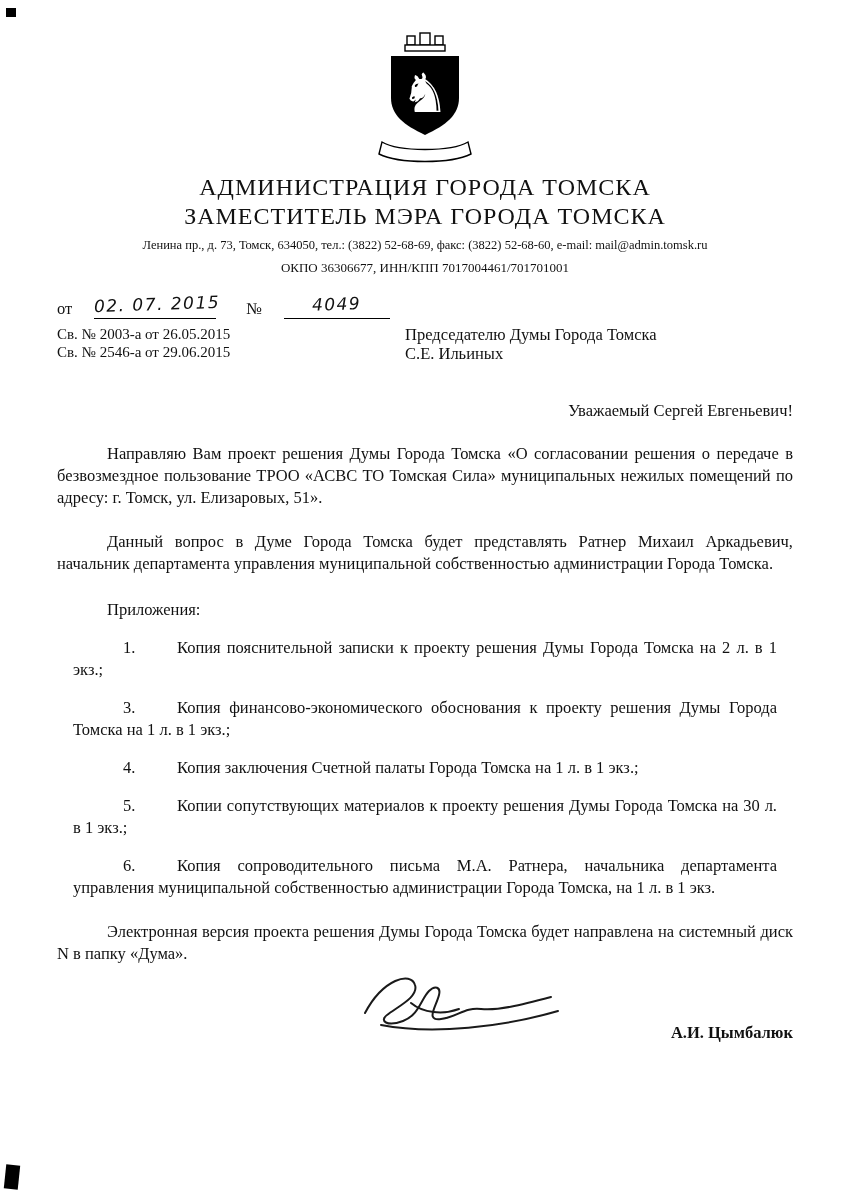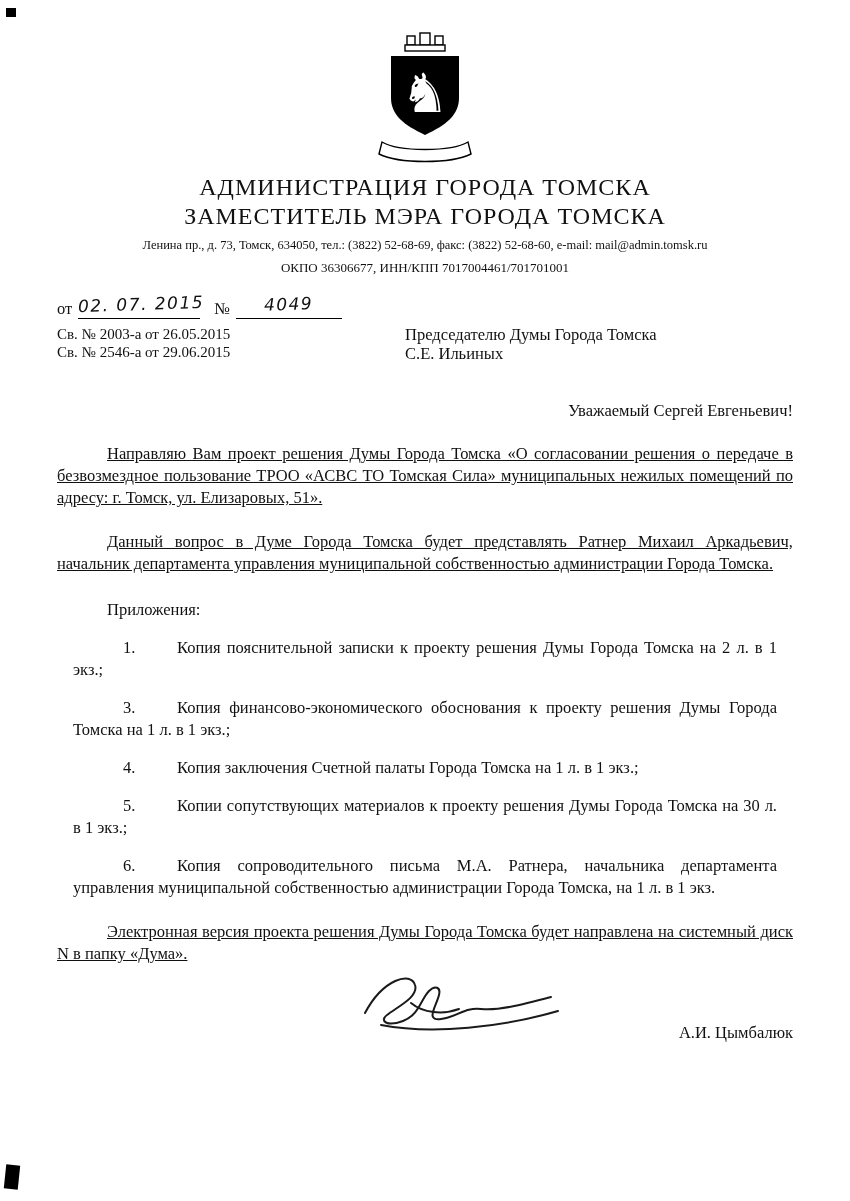--- a/index.html
+++ b/index.html
@@ -19,21 +19,21 @@
 
   .emblem { width: 96px; margin: 26px auto 4px auto; display: block; }
 
   .org-name  { text-align: center; font-size: 24px; letter-spacing: 1px; margin-top: 6px; white-space: nowrap; }
   .org-title { text-align: center; font-size: 24px; letter-spacing: 1px; margin-top: 2px; white-space: nowrap; }
   .contact-line { text-align: center; font-size: 12.5px; margin-top: 8px; }
   .codes-line   { text-align: center; font-size: 13px;   margin-top: 7px; }
 
   .content { padding: 0 57px; }
 
-  .ref-row { margin-top: 20px; font-size: 16.5px; display: flex; align-items: flex-end; }
+  .ref-row { margin-top: 20px; font-size: 16.5px; display: flex; align-items: flex-end; gap: 16px; }
   .ref-label { padding-right: 6px; }
   .ref-label.num-label { padding-left: 14px; }
   .uline { display: inline-block; border-bottom: 1.2px solid #000; text-align: center; height: 22px; }
   .uline.date { width: 122px; }
   .uline.num  { width: 106px; }
   .handwrite {
     font-family: "DejaVu Sans", sans-serif;
     font-style: italic;
     font-size: 17px;
     letter-spacing: 1.5px;
@@ -47,41 +47,40 @@
   .addressee { font-size: 16.5px; line-height: 19px; }
 
   .salutation { text-align: right; font-size: 16.5px; margin: 38px 0 16px 0; }
 
   .para {
     font-size: 16.5px;
     line-height: 22px;
     text-align: justify;
     text-indent: 50px;
     margin: 22px 0 0 0;
-    text-decoration: underline;
   }
   .attach-label {
     font-size: 16.5px;
     line-height: 22px;
     text-indent: 50px;
     margin: 24px 0 0 0;
   }
   .attach-item {
     font-size: 16.5px;
     line-height: 22px;
     text-align: justify;
     text-indent: 50px;
     margin: 16px;
   }
   .attach-num { display: inline-block; width: 54px; text-indent: 0; }
 
   .signature-area { display: flex; justify-content: center; margin-top: 4px; height: 62px; }
   .signature-svg { width: 215px; height: 62px; margin-left: 70px; }
 
-  .signer-name { text-align: right; font-size: 16.5px; margin-top: -8px; }
+  .signer-name { text-align: right; font-size: 16.5px; margin-top: -8px; font-weight: bold; }
 </style>
 </head>
 <body>
 
 <div class="page">
 
   <div class="corner-mark top"></div>
 
   <svg class="emblem" viewBox="0 0 96 142" xmlns="http://www.w3.org/2000/svg">
 

